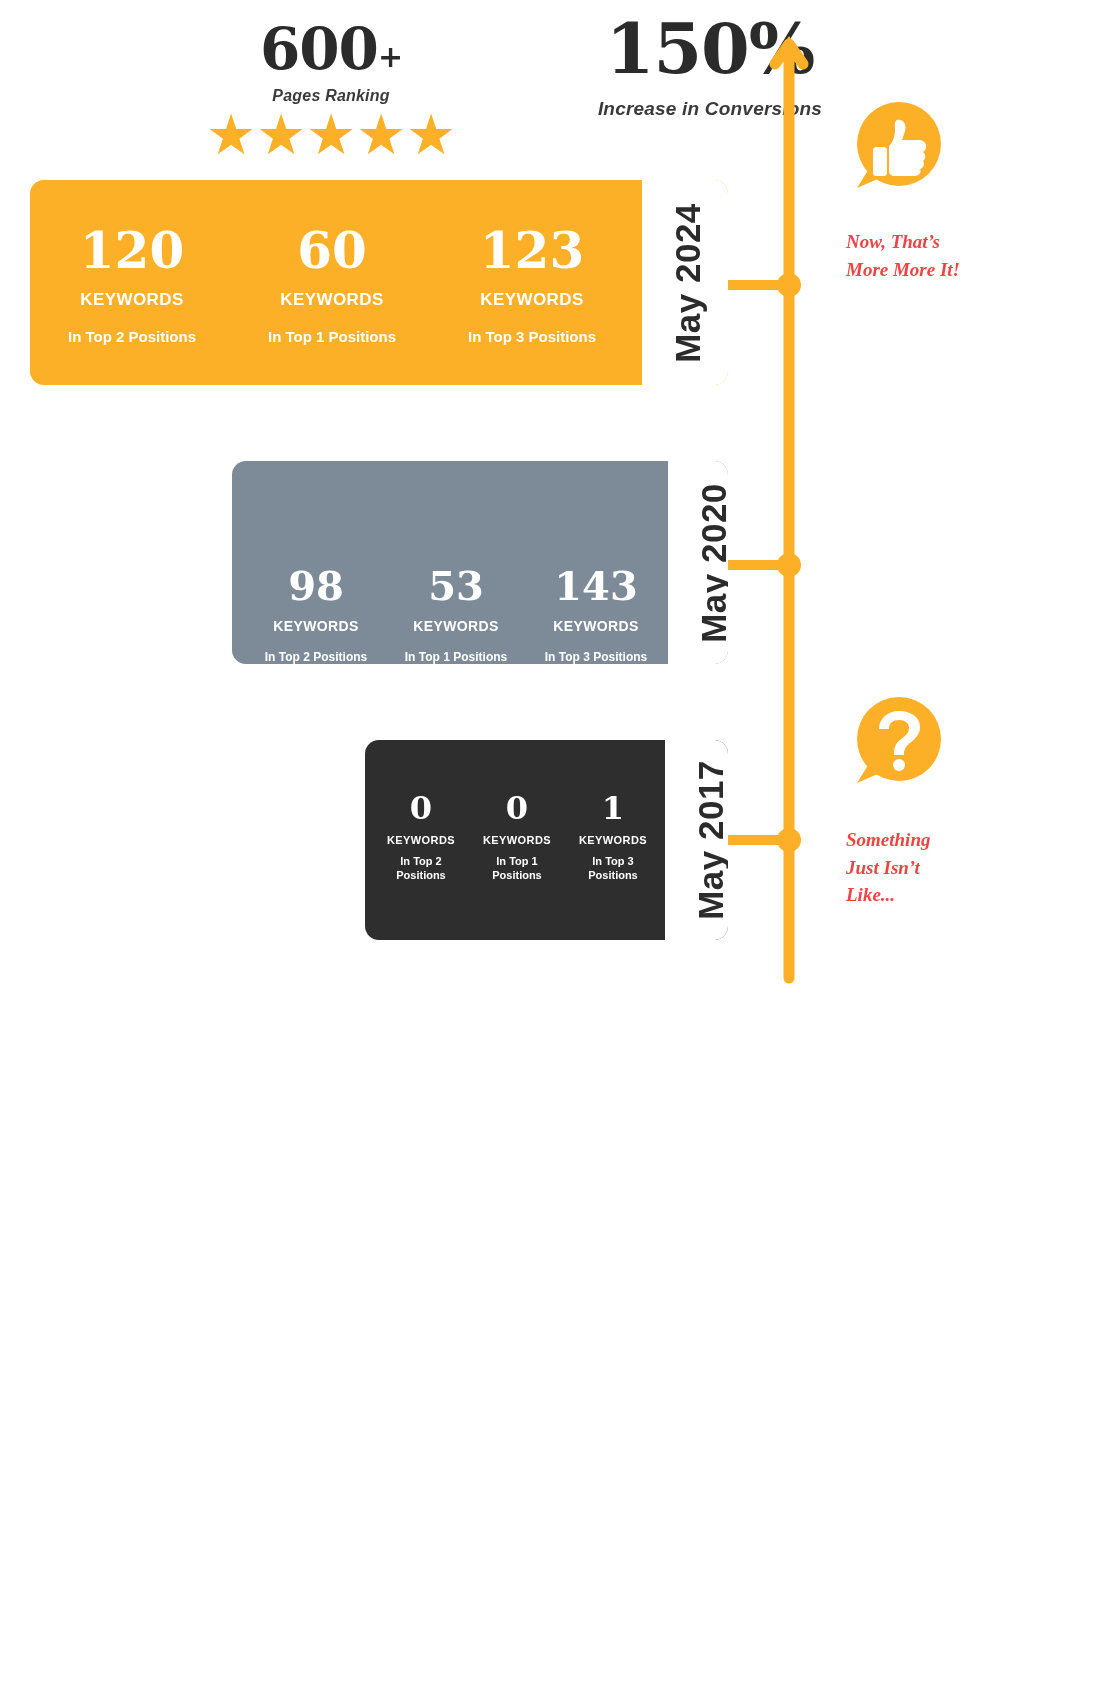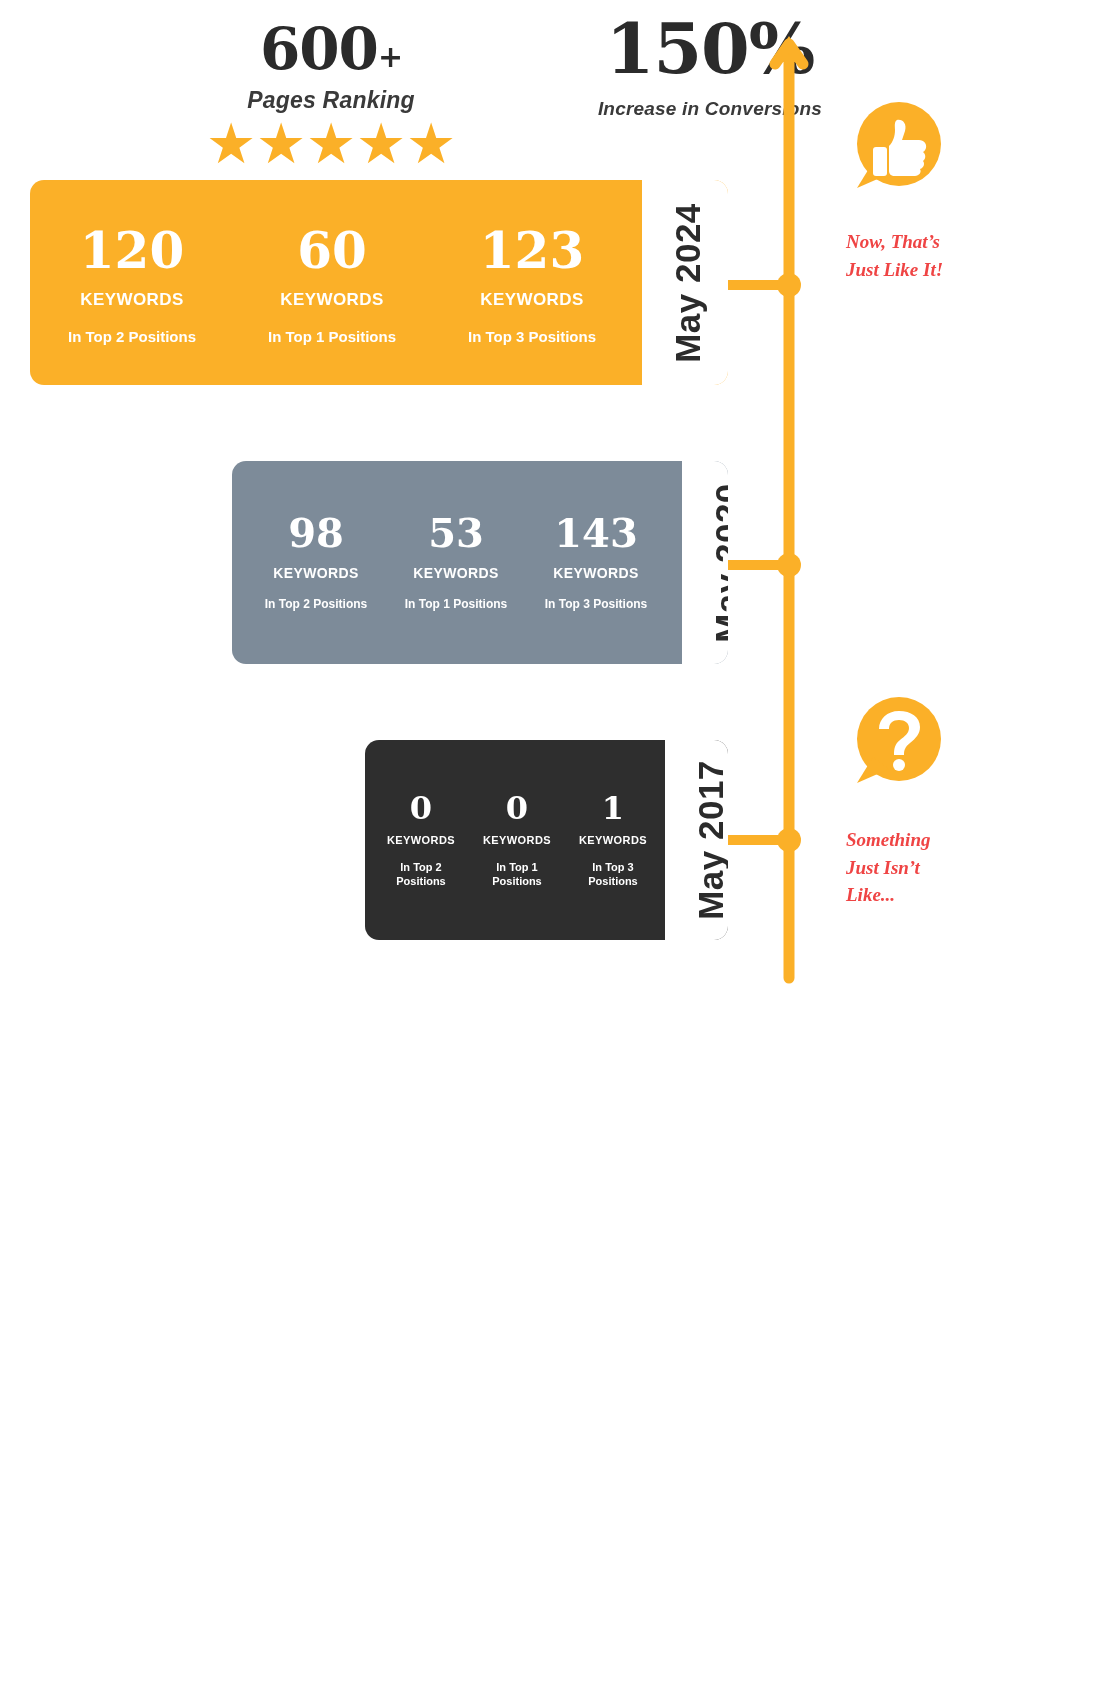--- a/index.html
+++ b/index.html
@@ -22,21 +22,21 @@
     font-weight:bold; color:#2b2b2b; line-height:1;
     letter-spacing:-1px;
   }
   #stat-pages .stat-big { font-size:58px; }
   #stat-pages .stat-big .plus { font-size:30px; font-weight:bold; vertical-align:2px; }
   #stat-conv  .stat-big { font-size:70px; }
 
   .stat-caption {
     font-family:"Liberation Sans", sans-serif;
     font-style:italic; font-weight:bold; color:#3a3a3a;
-    font-size:23px; margin-top:9px; letter-spacing:.2px;
+    font-size:16px; margin-top:9px; letter-spacing:.2px;
   }
   #stat-conv .stat-caption { font-size:19px; margin-top:14px; }
 
   #stars { margin-top:6px; font-size:0; letter-spacing:0; }
   #stars .star {
     display:inline-block; width:50px; height:48px; color:#fbb028;
     font-size:56px; line-height:48px; font-family:"DejaVu Sans", sans-serif;
   }
 
   
@@ -75,35 +75,35 @@
   #card-2024 .metrics { padding:46px 10px 0 2px; }
   #card-2024 .metric { width:200px; }
   #card-2024 .num { font-size:50px; }
   #card-2024 .kw  { font-size:17px; margin-top:14px; }
   #card-2024 .pos { font-size:15px; margin-top:18px; }
   #card-2024 .date-tab { width:92px; height:205px; }
   #card-2024 .date-tab span { font-size:35px; }
 
   
   #card-2020 { left:232px; top:461px; width:496px; height:203px; background:#7d8b99; }
-  #card-2020 .metrics { padding:52px 16px 0 14px; }
+  #card-2020 .metrics { padding:52px 2px 0 14px;align-items:flex-end; }
   #card-2020 .metric { width:140px; }
   #card-2020 .num { font-size:40px; }
   #card-2020 .kw  { font-size:14px; margin-top:12px; }
   #card-2020 .pos { font-size:12px; margin-top:16px; }
   #card-2020 .date-tab { width:92px; height:203px; }
   #card-2020 .date-tab span { font-size:35px; }
 
   
   #card-2017 { left:365px; top:740px; width:363px; height:200px; background:#2e2e2e; }
   #card-2017 .metrics { padding:52px 4px 0 8px; }
   #card-2017 .metric { width:96px; }
   #card-2017 .num { font-size:32px; }
   #card-2017 .kw  { font-size:11px; margin-top:10px; }
-  #card-2017 .pos { font-size:11px; margin-top:14px; line-height:1.3; }
+  #card-2017 .pos { font-size:11px; margin-top:8px; line-height:1.3; }
   #card-2017 .date-tab { width:92px; height:200px; }
   #card-2017 .date-tab span { font-size:35px; }
 
   
   #timeline { position:absolute; left:0; top:0; width:1114px; height:1000px; pointer-events:none; }
 
   
   .side-note {
     position:absolute; width:180px;
     font-family:Liberation Serif, serif; font-style:italic; font-weight:bold;
@@ -247,21 +247,21 @@
     <path d="M 52 20 C 58 19 62 24 60 31 L 57 40 L 74 40 C 79 40 82 44 81 48
              C 80 51 78 52 78 52 C 81 54 81 59 78 61 C 80 63 79 68 75 69
              C 77 72 74 76 70 76 L 50 76 C 46 76 44 74 44 71 L 44 46
              C 48 42 50 36 50 30 C 50 26 49 22 52 20 Z" fill="#ffffff"></path>
     <rect x="28" y="47" width="14" height="29" rx="3" fill="#ffffff"></rect>
   </svg>
 </div>
 
 <div class="side-note" id="note-good">
   <div>Now, That’s</div>
-  <div>Just Like It!</div>
+  <div>More More It!</div>
 </div>
 
 <div class="bubble-icon" id="bubble-q">
   <svg width="100" height="100" viewBox="0 0 100 100" xmlns="http://www.w3.org/2000/svg">
     <circle cx="54" cy="44" r="42" fill="#fbb028"></circle>
     <path d="M 28 62 L 12 88 L 44 74 Z" fill="#fbb028"></path>
     <path d="M 54 16 C 42 16 34 24 34 34 L 44 34 C 44 28 48 25 54 25
              C 60 25 64 28 64 33 C 64 38 60 41 55 45 C 50 49 49 53 49 60
              L 59 60 C 59 55 60 52 65 48 C 71 43 75 39 75 32
              C 75 22 66 16 54 16 Z" fill="#ffffff"></path>

